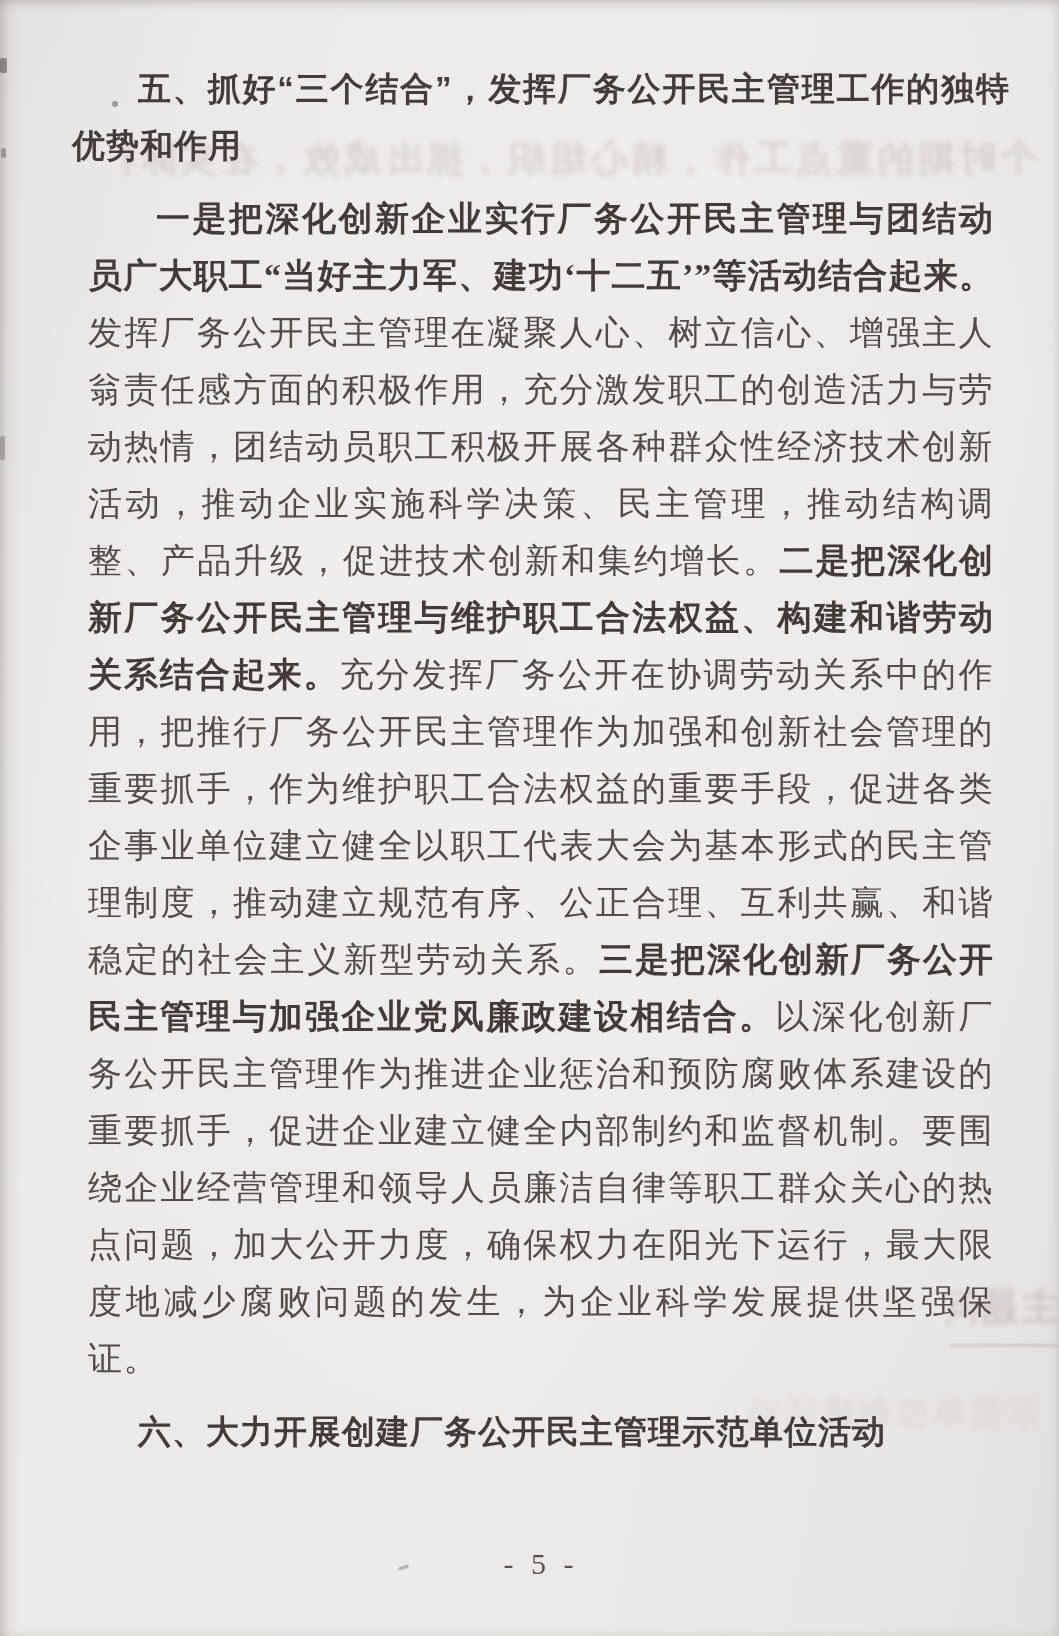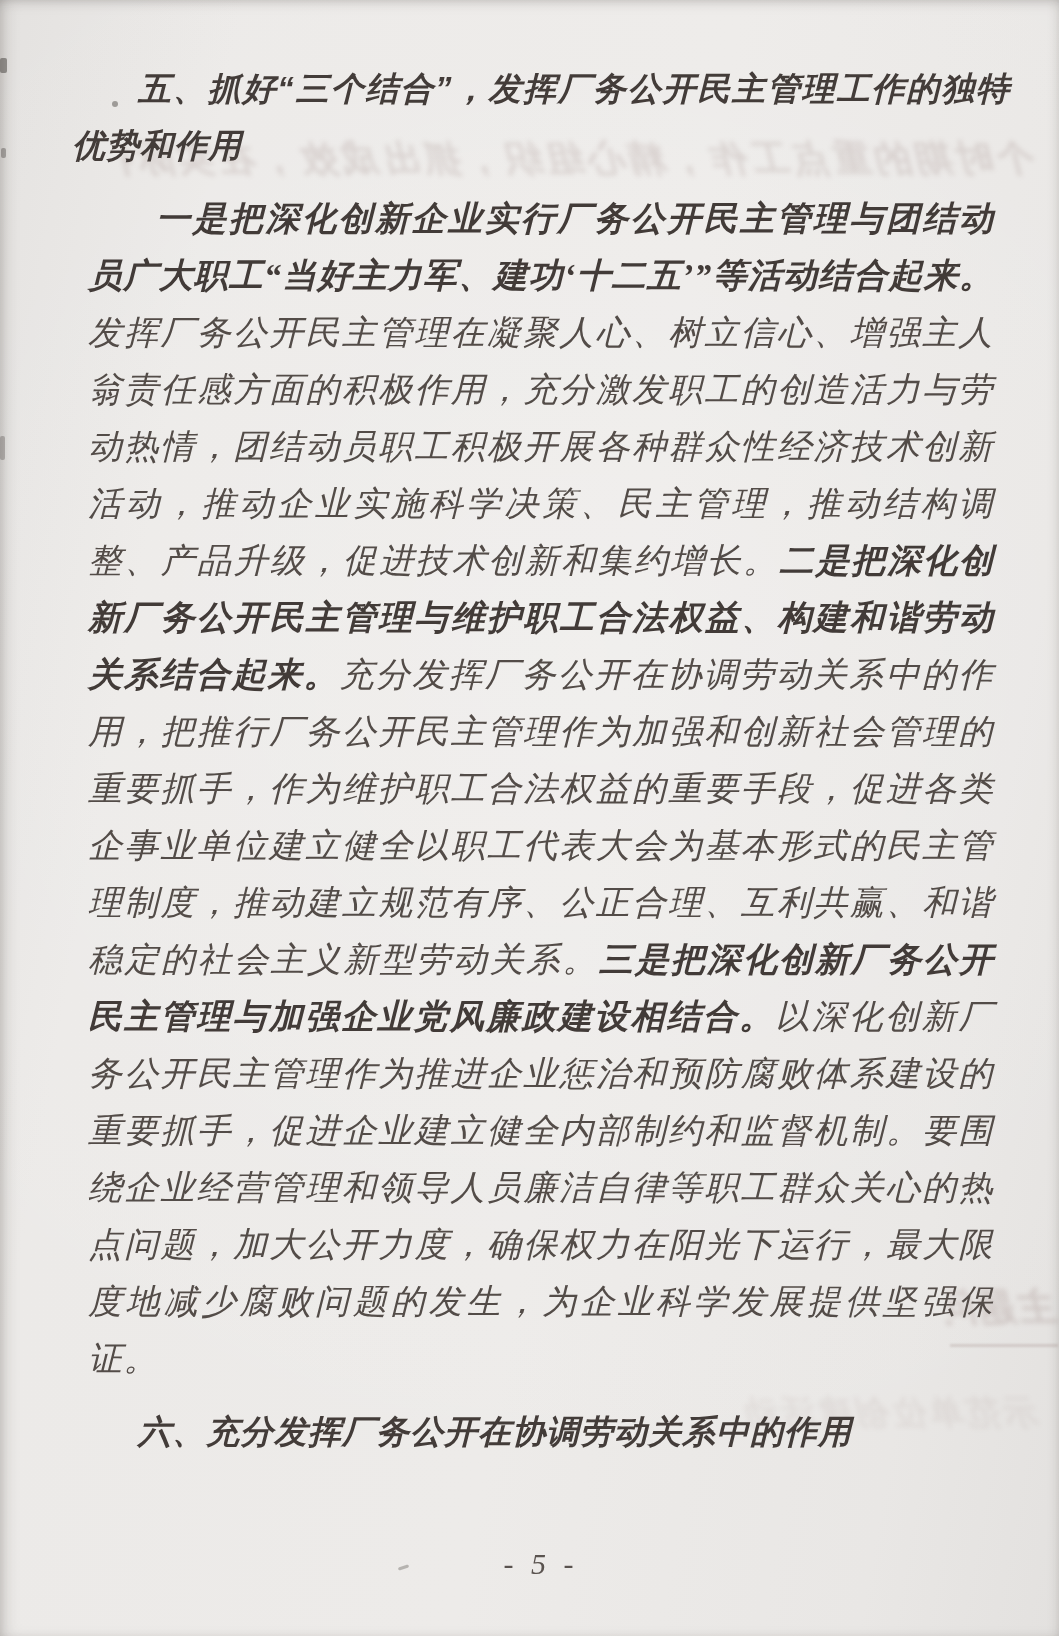--- a/index.html
+++ b/index.html
@@ -8,21 +8,20 @@
     width:1059px;height:1636px;
     margin:0 auto;
     overflow:hidden;
     background:
       radial-gradient(140% 90% at 55% 40%, rgba(255,255,255,0.20), rgba(255,255,255,0) 60%),
       linear-gradient(100deg,#e4e2e0 0%, #eceae8 18%, #edebe9 55%, #e9e7e5 85%, #e3e1df 100%);
     box-shadow: inset 10px 0 18px -10px rgba(60,55,50,.35),
                 inset -6px 0 14px -8px rgba(60,55,50,.22),
                 inset 0 8px 16px -10px rgba(60,55,50,.25);
     font-family:"Liberation Serif","DejaVu Serif",serif;
-    font-style:italic;
   }
   .content{
     position:absolute;left:72px;top:60px;width:938px;
     color:#534c48;
     font-size:34px;line-height:57px;letter-spacing:1.5px;
     text-align:justify;
   }
   .heading{
     margin:0;
     font-family:"Liberation Sans","DejaVu Sans",sans-serif;
@@ -88,20 +87,20 @@
   <div class="speck speck-3"></div>
   <div class="speck speck-4"></div>
   <div class="speck speck-5"></div>
 
   <div class="content">
 
     <h2 class="heading heading-5">五、抓好“三个结合”，发挥厂务公开民主管理工作的独特优势和作用</h2>
 
     <p class="para para-1"><b>一是把深化创新企业实行厂务公开民主管理与团结动员广大职工“当好主力军、建功‘十二五’”等活动结合起来。</b><span>发挥厂务公开民主管理在凝聚人心、树立信心、增强主人翁责任感方面的积极作用，充分激发职工的创造活力与劳动热情，团结动员职工积极开展各种群众性经济技术创新活动，推动企业实施科学决策、民主管理，推动结构调整、产品升级，促进技术创新和集约增长。</span><b>二是把深化创新厂务公开民主管理与维护职工合法权益、构建和谐劳动关系结合起来。</b><span>充分发挥厂务公开在协调劳动关系中的作用，把推行厂务公开民主管理作为加强和创新社会管理的重要抓手，作为维护职工合法权益的重要手段，促进各类企事业单位建立健全以职工代表大会为基本形式的民主管理制度，推动建立规范有序、公正合理、互利共赢、和谐稳定的社会主义新型劳动关系。</span><b>三是把深化创新厂务公开民主管理与加强企业党风廉政建设相结合。</b><span>以深化创新厂务公开民主管理作为推进企业惩治和预防腐败体系建设的重要抓手，促进企业建立健全内部制约和监督机制。要围绕企业经营管理和领导人员廉洁自律等职工群众关心的热点问题，加大公开力度，确保权力在阳光下运行，最大限度地减少腐败问题的发生，为企业科学发展提供坚强保证。</span></p>
 
-    <h2 class="heading heading-6">六、充分发挥厂务公开在协调劳动关系中的作用</h2>
+    <h2 class="heading heading-6">六、大力开展创建厂务公开民主管理示范单位活动</h2>
 
 
   </div>
 
   <div class="page-number">- 5 -</div>
 
 </div>
 
 </body></html>

